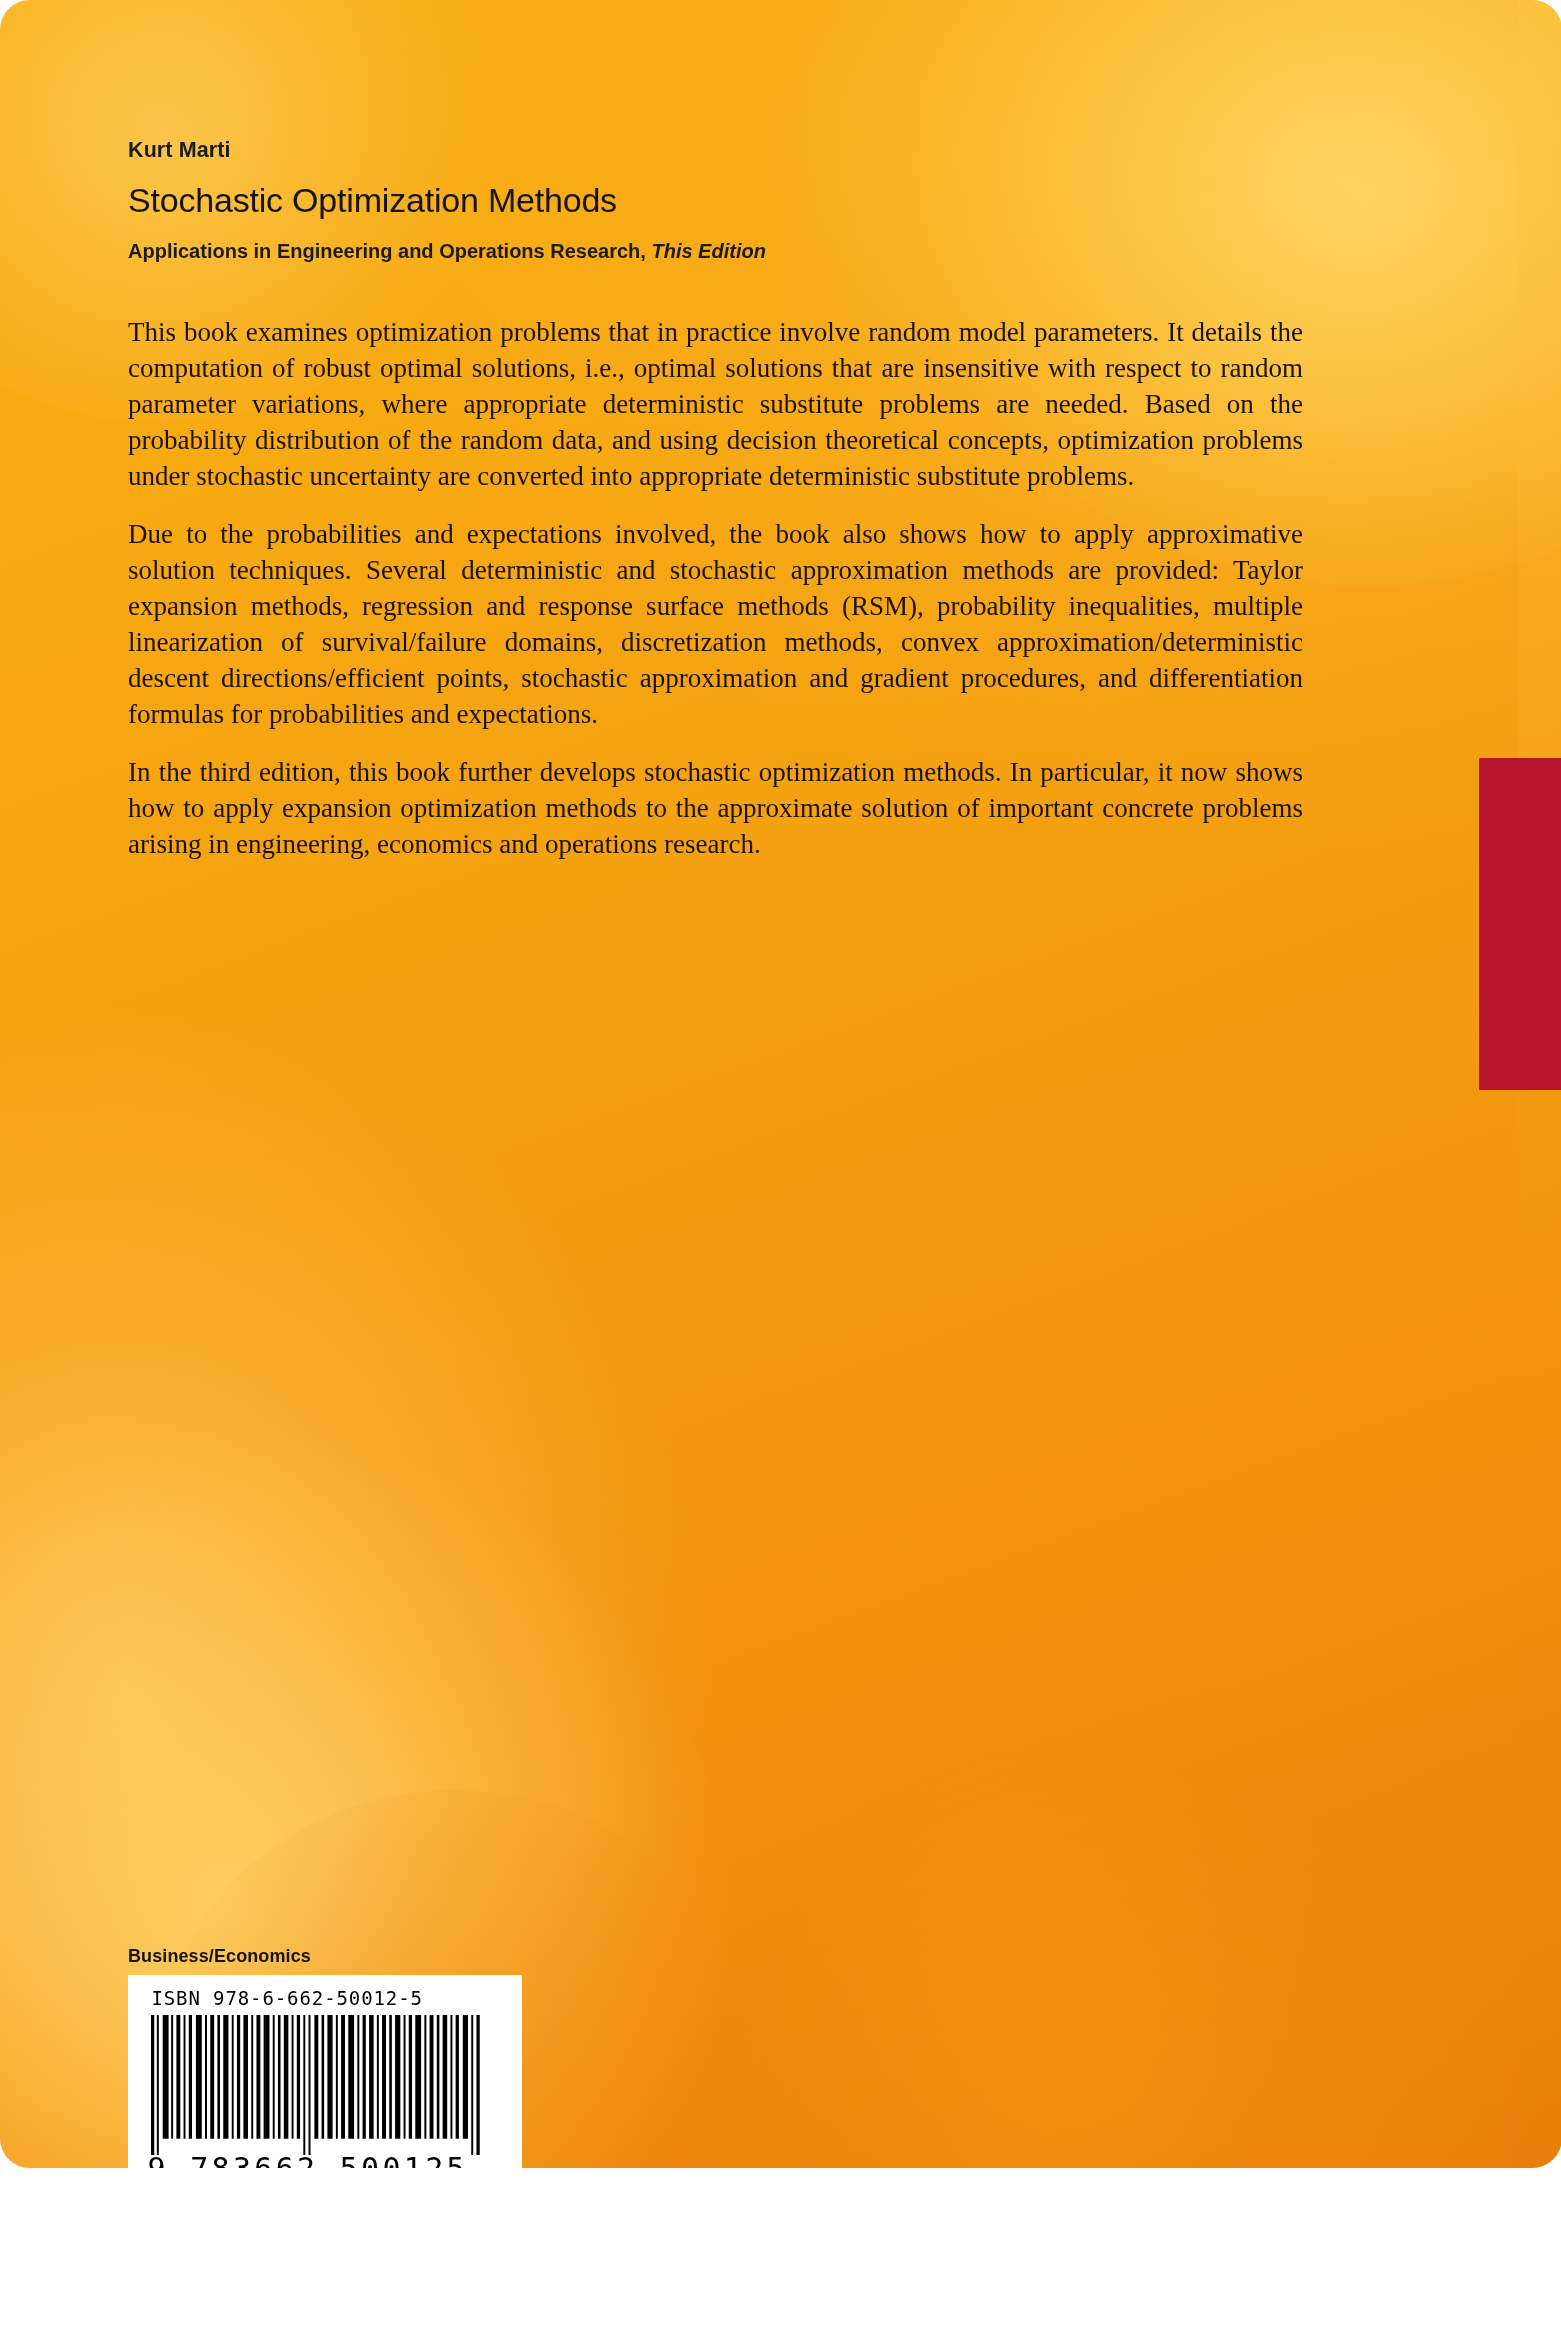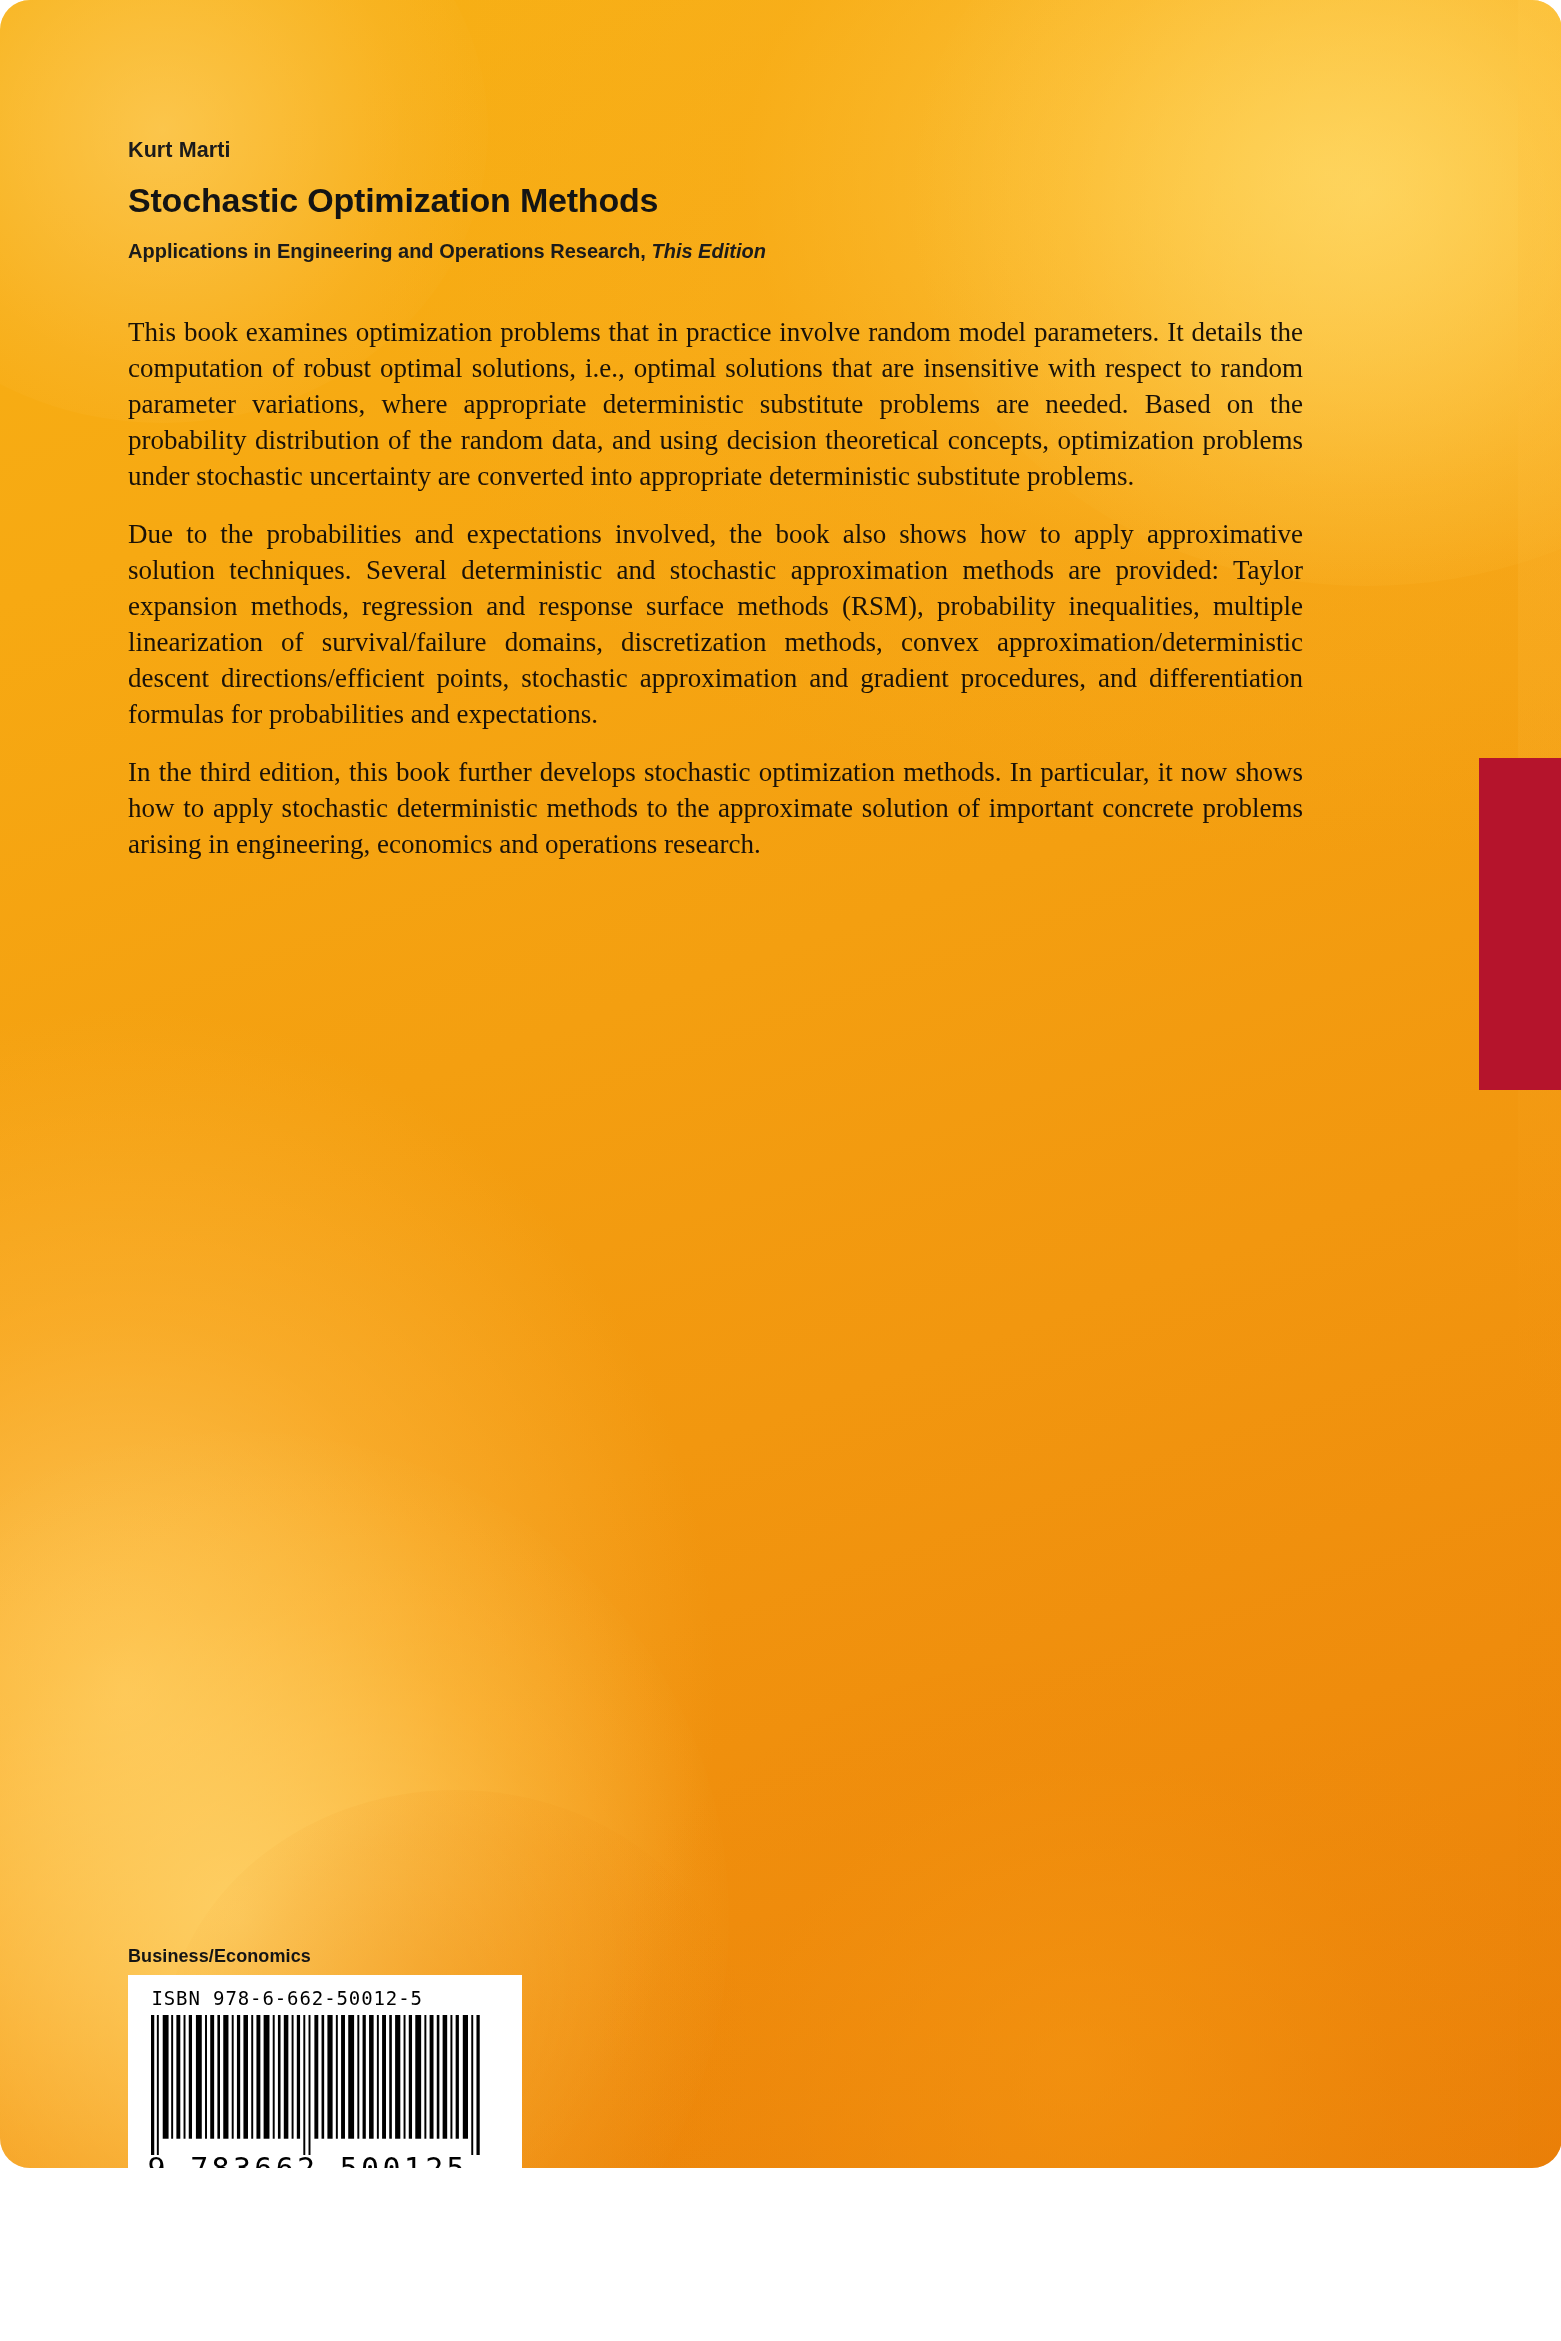--- a/index.html
+++ b/index.html
@@ -94,21 +94,21 @@
   }
   .author {
     font-size: 21.5px;
     font-weight: 700;
     color: #1b1b1b;
     letter-spacing: 0.1px;
     margin: 0 0 19.5px 0;
   }
   .title {
     font-size: 34px;
-    font-weight: 700;
+    font-weight: 400;
     color: #141414;
     letter-spacing: -0.2px;
     margin: 0 0 22px 0;
     line-height: 1.05;
   }
   .subtitle {
     font-size: 20px;
     font-weight: 700;
     color: #1b1b1b;
     margin: 0 0 51px 0;
@@ -210,21 +210,21 @@
   <div class="content">
     <div class="author">Kurt Marti</div>
     <h1 class="title">Stochastic Optimization Methods</h1>
     <div class="subtitle">
       <span>Applications in Engineering and Operations Research,</span>
       <span class="edition">This Edition</span>
     </div>
 
     <p class="blurb">This book examines optimization problems that in practice involve random model parameters. It details the computation of robust optimal solutions, i.e., optimal solutions that are insensitive with respect to random parameter variations, where appropriate deterministic substitute problems are needed. Based on the probability distribution of the random data, and using decision theoretical concepts, optimization problems under stochastic uncertainty are converted into appropriate deterministic substitute problems.</p>
     <p class="blurb">Due to the probabilities and expectations involved, the book also shows how to apply approximative solution techniques. Several deterministic and stochastic approximation methods are provided: Taylor expansion methods, regression and response surface methods (RSM), probability inequalities, multiple linearization of survival/failure domains, discretization methods, convex approximation/deterministic descent directions/efficient points, stochastic approximation and gradient procedures, and differentiation formulas for probabilities and expectations.</p>
-    <p class="blurb">In the third edition, this book further develops stochastic optimization methods. In particular, it now shows how to apply stochastic deterministic methods to the approximate solution of important concrete problems arising in engineering, economics and operations research.</p>
+    <p class="blurb">In the third edition, this book further develops stochastic optimization methods. In particular, it now shows how to apply expansion optimization methods to the approximate solution of important concrete problems arising in engineering, economics and operations research.</p>
   </div>
 
   <div class="category">Business/Economics</div>
 
   <div class="barcode-box">
     <div class="isbn-text">ISBN 978-6-662-50012-5</div>
     <svg class="bars" viewBox="0 0 530 215" preserveAspectRatio="none">
       <g fill="#000">
         <rect x="0" y="0" width="5" height="215"></rect>
         <rect x="9" y="0" width="3" height="215"></rect>

